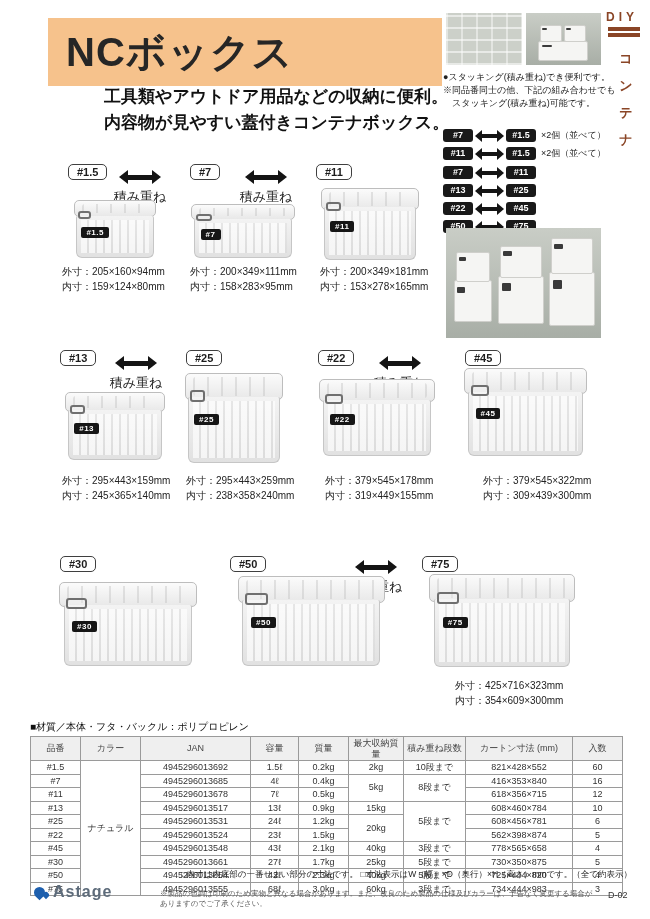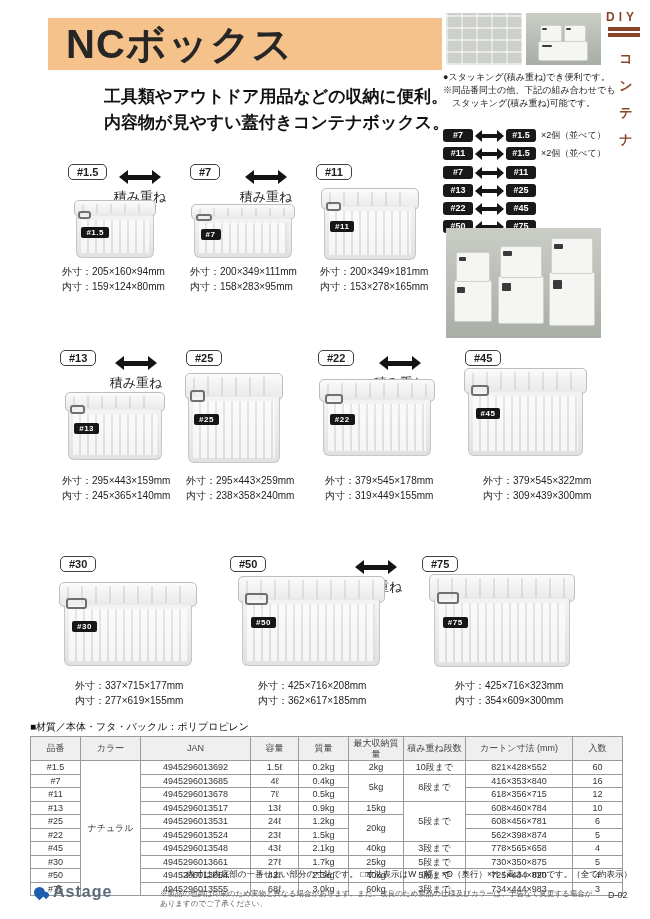--- a/index.html
+++ b/index.html
@@ -6,21 +6,21 @@
   body { background:#fff; font-family:"Liberation Sans", sans-serif; }
   .page { position:relative; width:650px; height:919px; margin:0 auto; background:#fff; overflow:hidden; color:#222; }
 
   
   .diy { position:absolute; top:10px; right:12px; color:#8a4526; font-weight:bold; font-size:12px; letter-spacing:4px; }
   .diy-bar { position:absolute; right:10px; width:32px; height:4px; background:#8a4526; }
   .vert-cat { position:absolute; top:50px; right:15px; width:18px; text-align:center; }
   .vert-cat span { display:block; color:#8a4526; font-weight:bold; font-size:13px; margin-bottom:9px; }
 
   
-  .title-bar { position:absolute; left:48px; top:18px; width:394px; height:52px; background:#f6c28c; display:flex; align-items:center; }
+  .title-bar { position:absolute; left:48px; top:18px; width:394px; height:68px; background:#f6c28c; display:flex; align-items:center; }
   .title-bar h1 { font-size:40px; font-weight:bold; color:#262626; padding-left:18px; letter-spacing:1px; }
   .desc { position:absolute; left:68px; top:84px; font-size:17px; font-weight:bold; color:#111; line-height:1.55;margin-left:36px; }
 
   
   .photo { position:absolute; background:linear-gradient(180deg,#c9cdc6,#a8aea6); overflow:hidden; }
   .photo-lid { background:#ccd0c9; }
   .photo-lid::after { content:""; position:absolute; inset:0;
     background:repeating-linear-gradient(0deg,rgba(255,255,255,.55) 0 2px,transparent 2px 12px),
                repeating-linear-gradient(90deg,rgba(255,255,255,.45) 0 2px,transparent 2px 15px); }
   .mini { position:absolute; background:#f5f5f3; border:1px solid #cfcfcb; border-radius:2px; }
@@ -281,28 +281,20 @@
     <div class="hd"></div>
       <div class="tg">#50</div>
   </div>
   <div class="box" style="left:428px; top:574px; width:148px; height:93px;">
     <div class="lid"></div>
       <div class="bd"></div>
     <div class="hd"></div>
       <div class="tg">#75</div>
   </div>
 
-  <div class="dims" style="left:75px; top:678px;">
-    <div>外寸：337×715×177mm</div>
-    <div>内寸：277×619×155mm</div>
-  </div>
-  <div class="dims" style="left:258px; top:678px;">
-    <div>外寸：425×716×208mm</div>
-    <div>内寸：362×617×185mm</div>
-  </div>
   <div class="dims" style="left:455px; top:678px;">
     <div>外寸：425×716×323mm</div>
     <div>内寸：354×609×300mm</div>
   </div>
 
   <div class="material">■材質／本体・フタ・バックル：ポリプロピレン</div>
 
   <table class="spec">
     <colgroup>
       <col class="c0">

